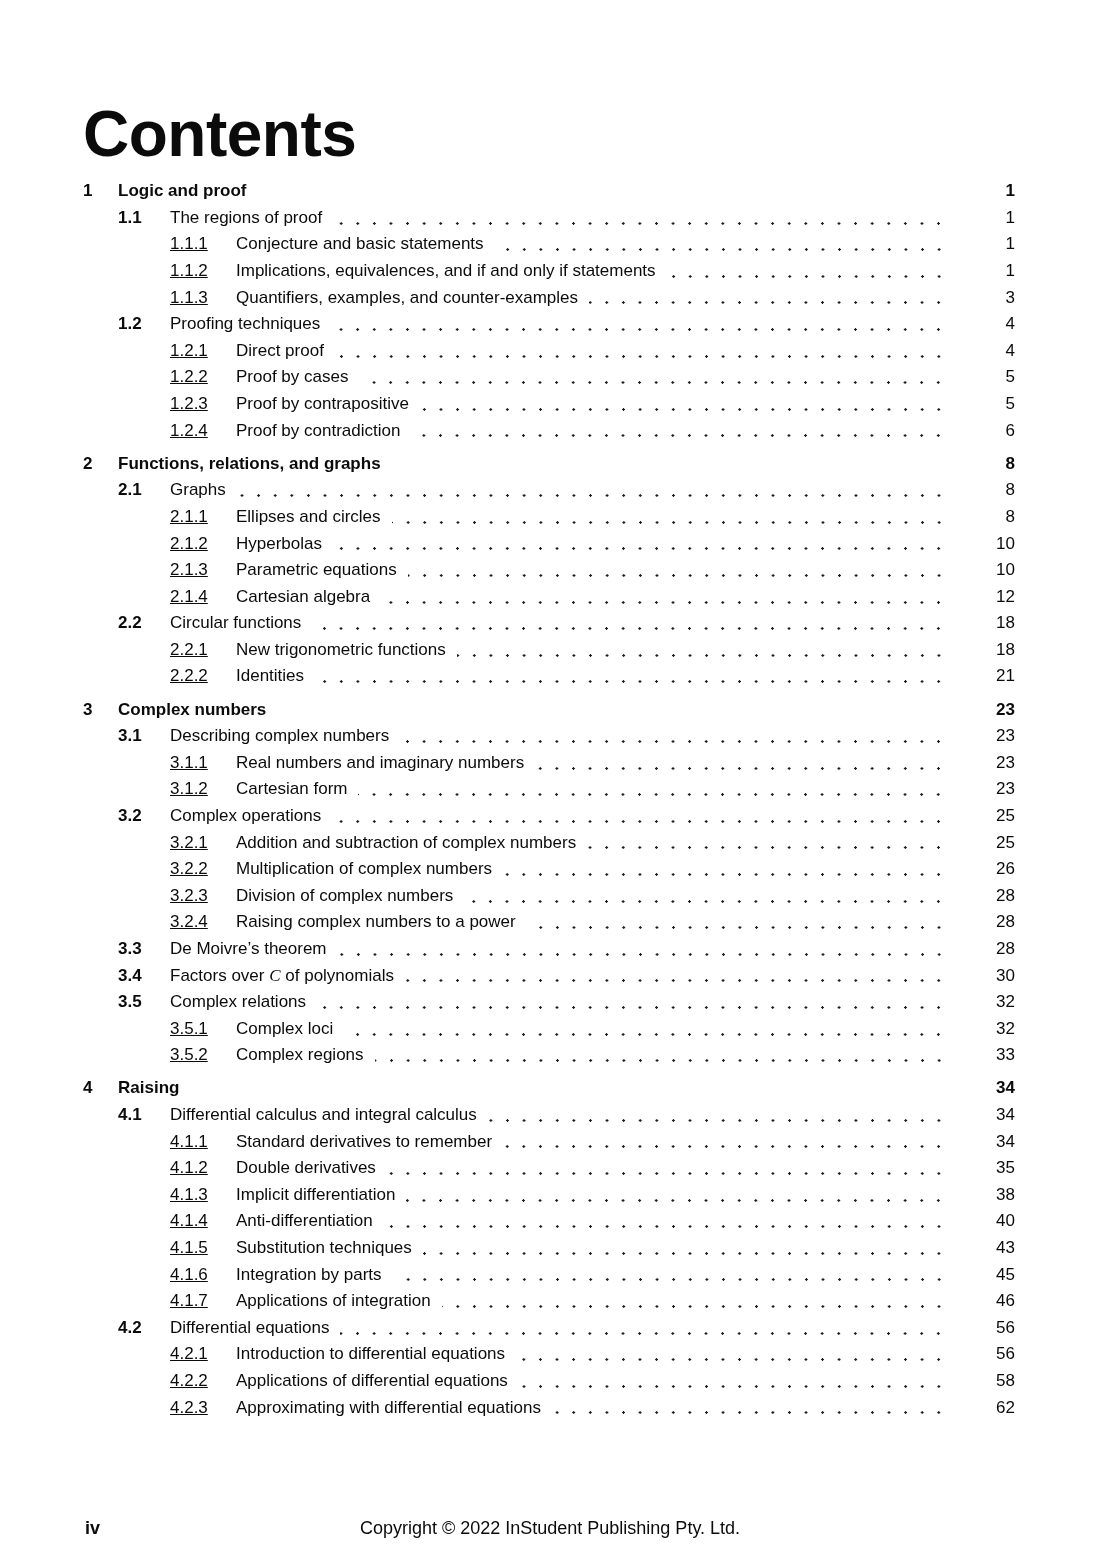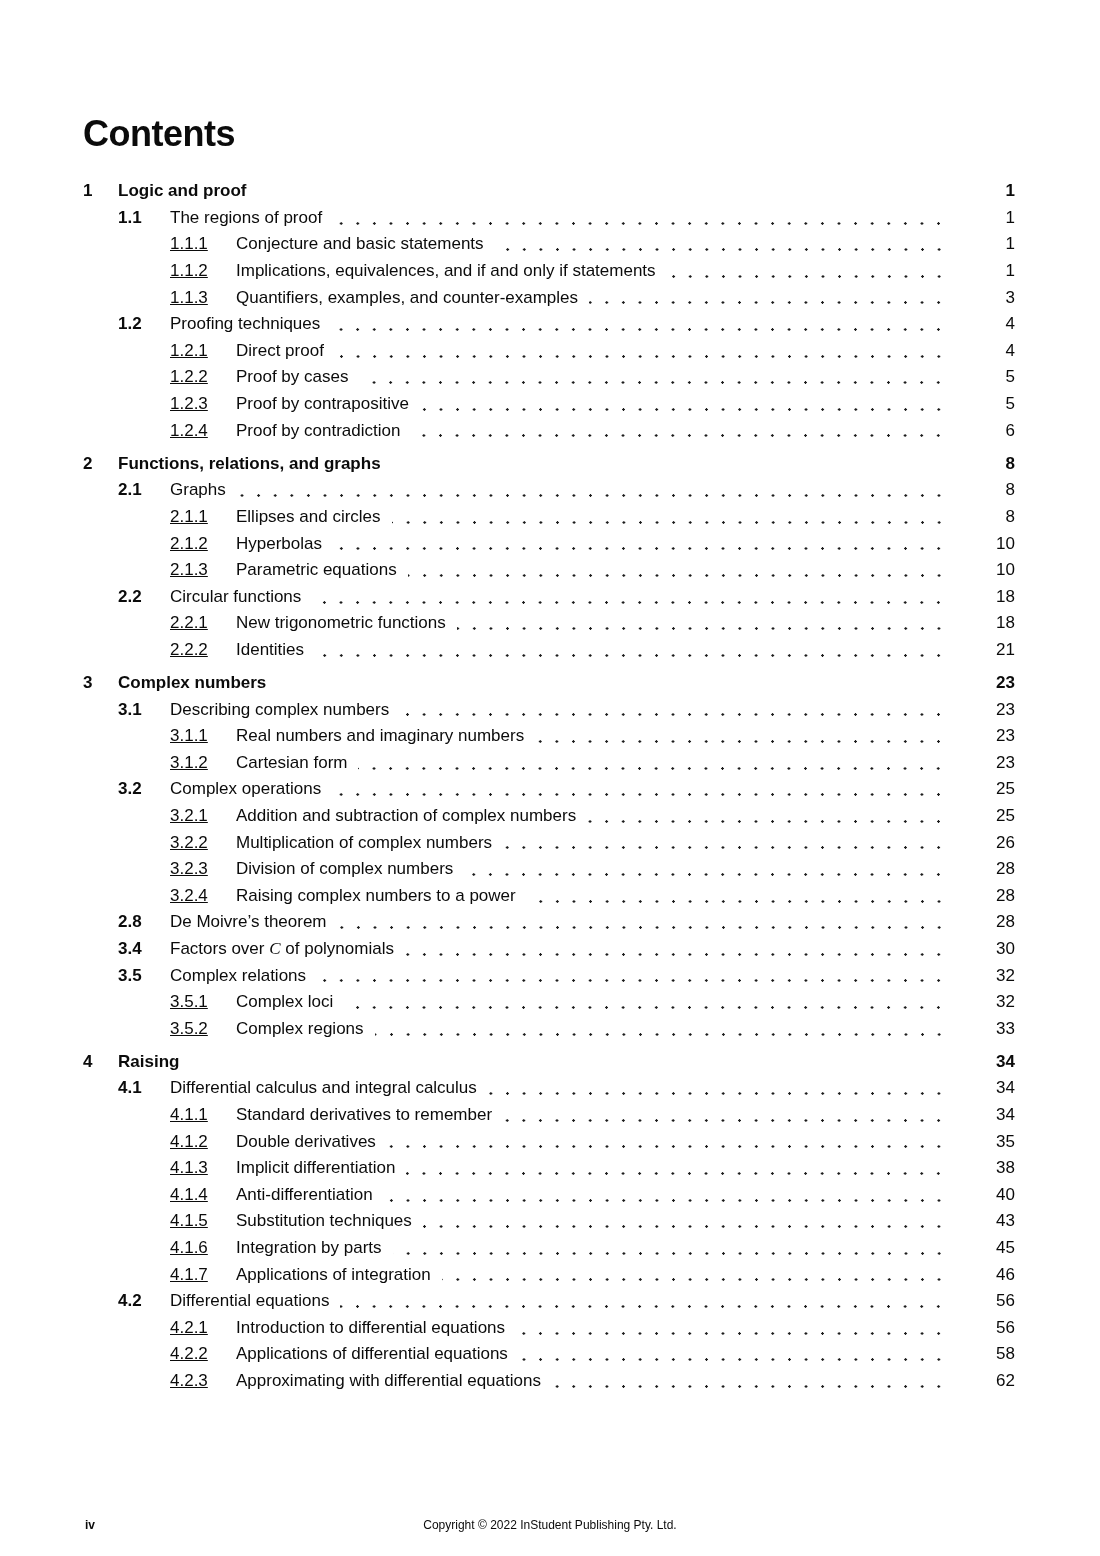--- a/index.html
+++ b/index.html
@@ -13,21 +13,21 @@
     overflow: hidden;
   }
   .content {
     position: absolute;
     left: 83px;
     right: 85px;
     top: 0;
   }
   .doc-title {
     margin: 108px 0 0 0;
-    font-size: 36px;
+    font-size: 64px;
     line-height: 52px;
     font-weight: bold;
     letter-spacing: -0.5px;
   }
   .toc { margin-top: 18px; }
   .chapter-group + .chapter-group { margin-top: 6.5px; }
   .row {
     display: flex;
     align-items: center;
     height: 26.6px;
@@ -56,21 +56,21 @@
     flex: 0 0 auto;
     width: 50px;
     text-align: right;
   }
   .footer {
     position: absolute;
     left: 0;
     right: 0;
     top: 1516px;
     height: 28px;
-    font-size: 12px;
+    font-size: 18px;
   }
   .footer .page-label {
     position: absolute;
     left: 85px;
     top: 2px;
     font-weight: bold;
   }
   .footer .copyright {
     text-align: center;
     padding-top: 2px;
@@ -169,20 +169,26 @@
             <span class="entry-title">Hyperbolas</span>
             <span class="leader"></span>
             <span class="page-num">10</span>
           </div>
           <div class="row l2">
             <span class="num">2.1.3</span>
             <span class="entry-title">Parametric equations</span>
             <span class="leader"></span>
             <span class="page-num">10</span>
           </div>
+          <div class="row l2">
+            <span class="num">2.1.4</span>
+            <span class="entry-title">Cartesian algebra</span>
+            <span class="leader"></span>
+            <span class="page-num">12</span>
+          </div>
           <div class="row l1">
             <span class="num">2.2</span>
             <span class="entry-title">Circular functions</span>
             <span class="leader"></span>
             <span class="page-num">18</span>
           </div>
           <div class="row l2">
             <span class="num">2.2.1</span>
             <span class="entry-title">New trigonometric functions</span>
             <span class="leader"></span>
@@ -244,21 +250,21 @@
             <span class="leader"></span>
             <span class="page-num">28</span>
           </div>
           <div class="row l2">
             <span class="num">3.2.4</span>
             <span class="entry-title">Raising complex numbers to a power</span>
             <span class="leader"></span>
             <span class="page-num">28</span>
           </div>
           <div class="row l1">
-            <span class="num">2.8</span>
+            <span class="num">3.3</span>
             <span class="entry-title">De Moivre’s theorem</span>
             <span class="leader"></span>
             <span class="page-num">28</span>
           </div>
           <div class="row l1">
             <span class="num">3.4</span>
             <span class="entry-title"><span>Factors over </span><span class="math-var">C</span><span> of polynomials</span></span>
             <span class="leader"></span>
             <span class="page-num">30</span>
           </div>

